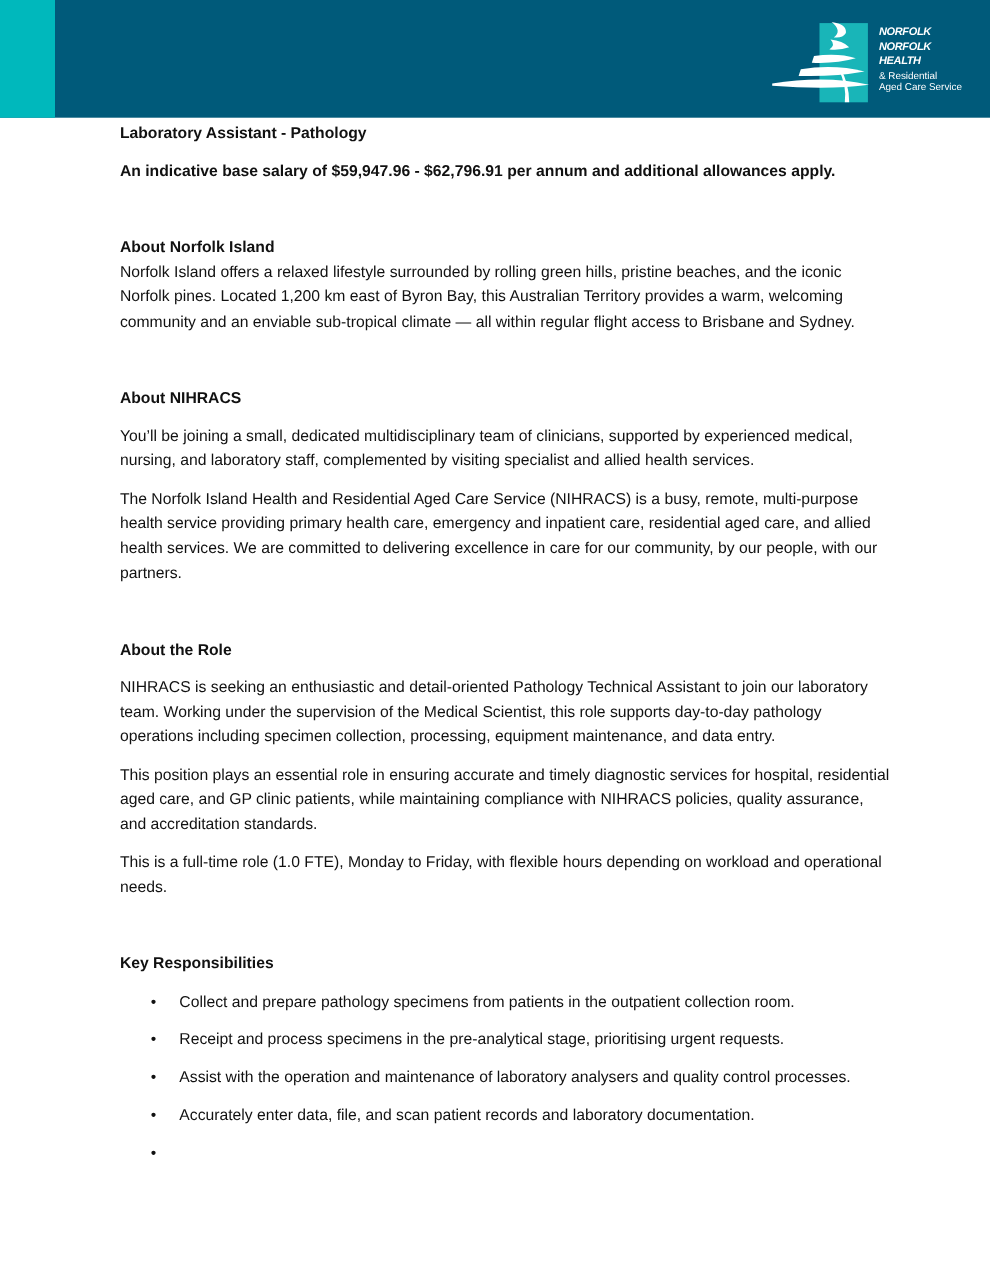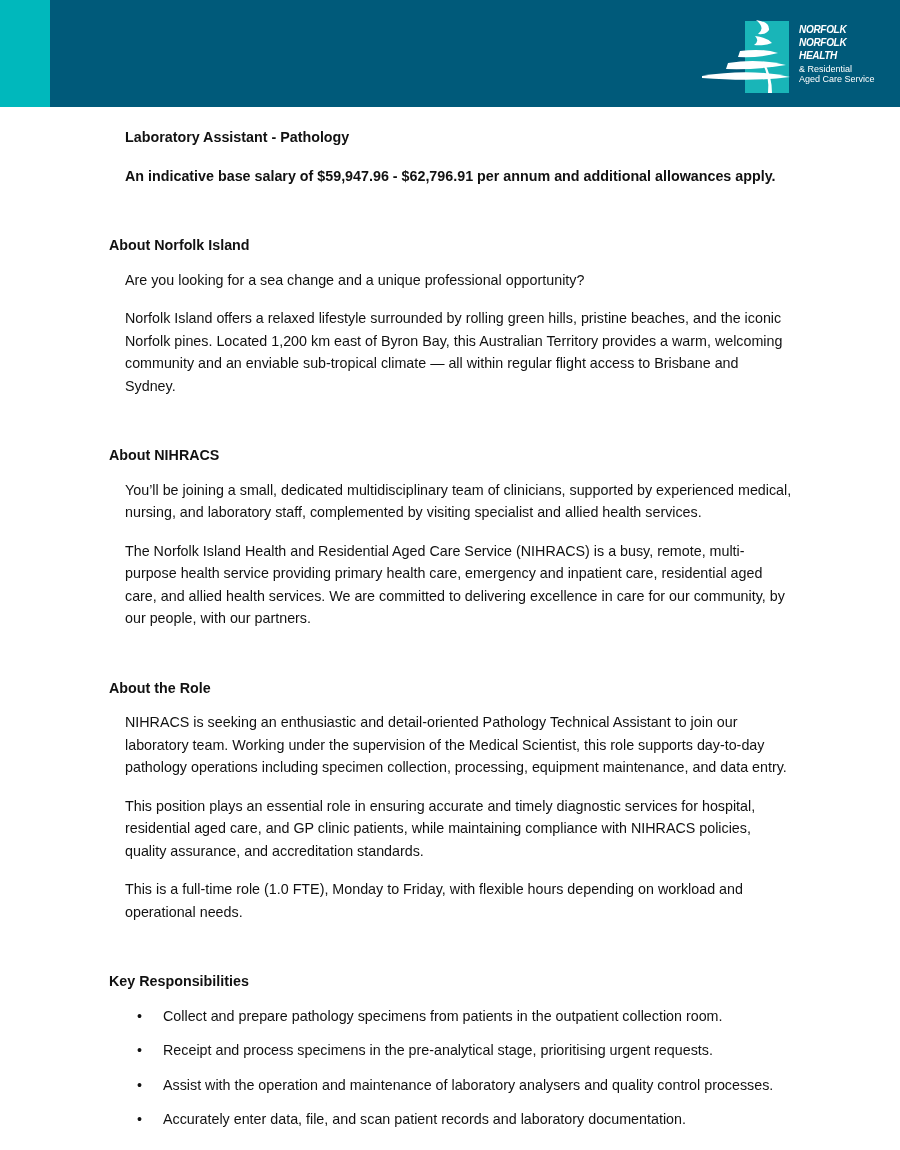--- a/index.html
+++ b/index.html
@@ -35,21 +35,21 @@
   }
   .logo .sub {
     position: absolute; left: 99px; top: 47px;
     color: #ffffff; font-size: 9px; line-height: 9.5px;
     font-family: "Liberation Sans", sans-serif;
   }
   .content {
     position: absolute; left: 109px; top: 110px; width: 700px;
     font-size: 14.3px; line-height: 22.5px;
   }
-  .content p { margin: 16px; }
+  .content p { margin: 0; }
   .b { font-weight: bold; }
   .title { margin-top: 0; }
   .org { margin-top: 12px !important; }
   .salary { margin-top: 12px !important; }
   h2 {
     font-size: 14.3px; font-weight: bold; margin: 0; line-height: 22.5px;
   }
   .sec1 { margin-top: 47px; }
   .sec2 { margin-top: 47px; }
   .sec3 { margin-top: 47px; }
@@ -92,21 +92,20 @@
     </div>
   </div>
 </div>
 
 <div class="content">
   <p class="b title">Laboratory Assistant - Pathology</p>
   <p class="b salary">An indicative base salary of $59,947.96 - $62,796.91 per annum and additional allowances apply.</p>
 
   <section class="sec1">
     <h2>About Norfolk Island</h2>
-    <p class="para">Are you looking for a sea change and a unique professional opportunity?</p>
     <p class="para-tight">Norfolk Island offers a relaxed lifestyle surrounded by rolling green hills, pristine beaches, and the iconic Norfolk pines. Located 1,200 km east of Byron Bay, this Australian Territory provides a warm, welcoming community and an enviable sub-tropical climate — all within regular flight access to Brisbane and Sydney.</p>
   </section>
 
   <section class="sec2">
     <h2>About NIHRACS</h2>
     <p class="para">You’ll be joining a small, dedicated multidisciplinary team of clinicians, supported by experienced medical, nursing, and laboratory staff, complemented by visiting specialist and allied health services.</p>
     <p class="para">The Norfolk Island Health and Residential Aged Care Service (NIHRACS) is a busy, remote, multi-purpose health service providing primary health care, emergency and inpatient care, residential aged care, and allied health services. We are committed to delivering excellence in care for our community, by our people, with our partners.</p>
   </section>
 
   <section class="sec3">

